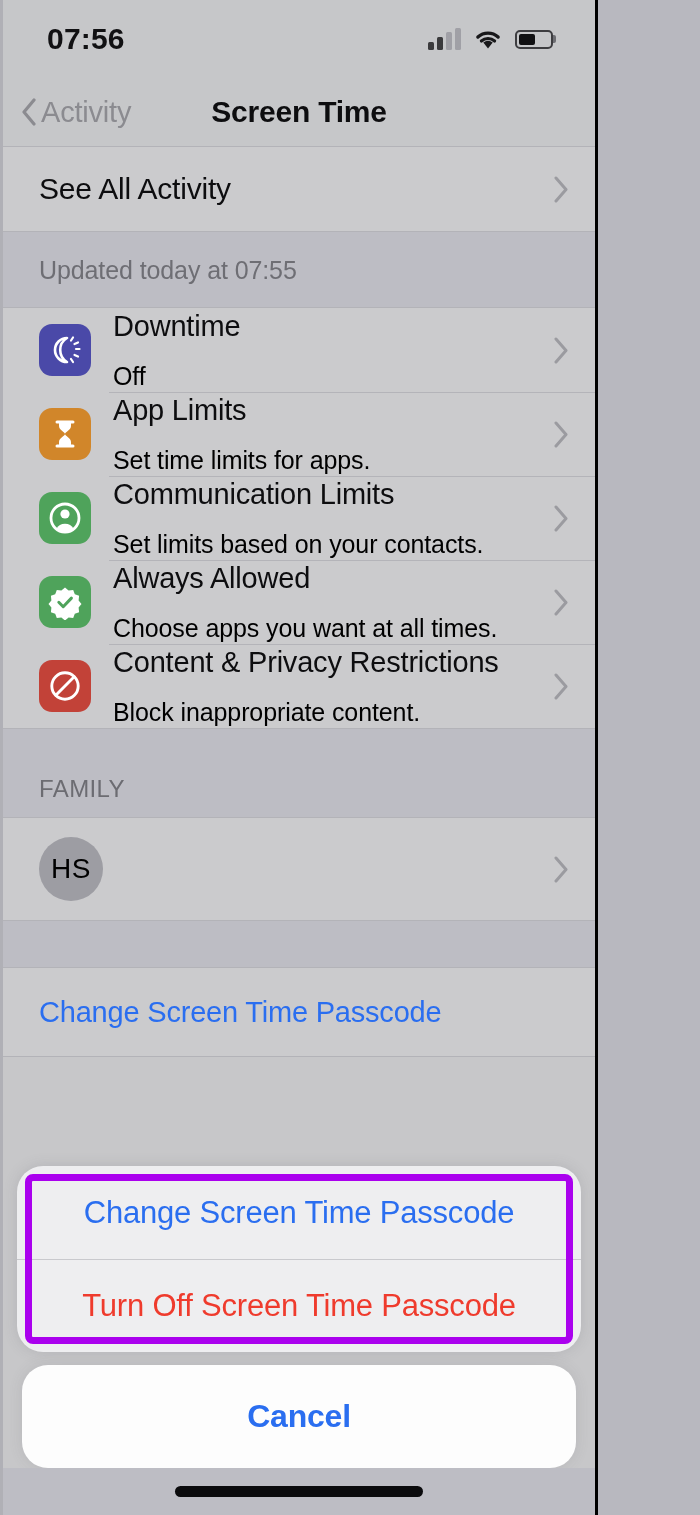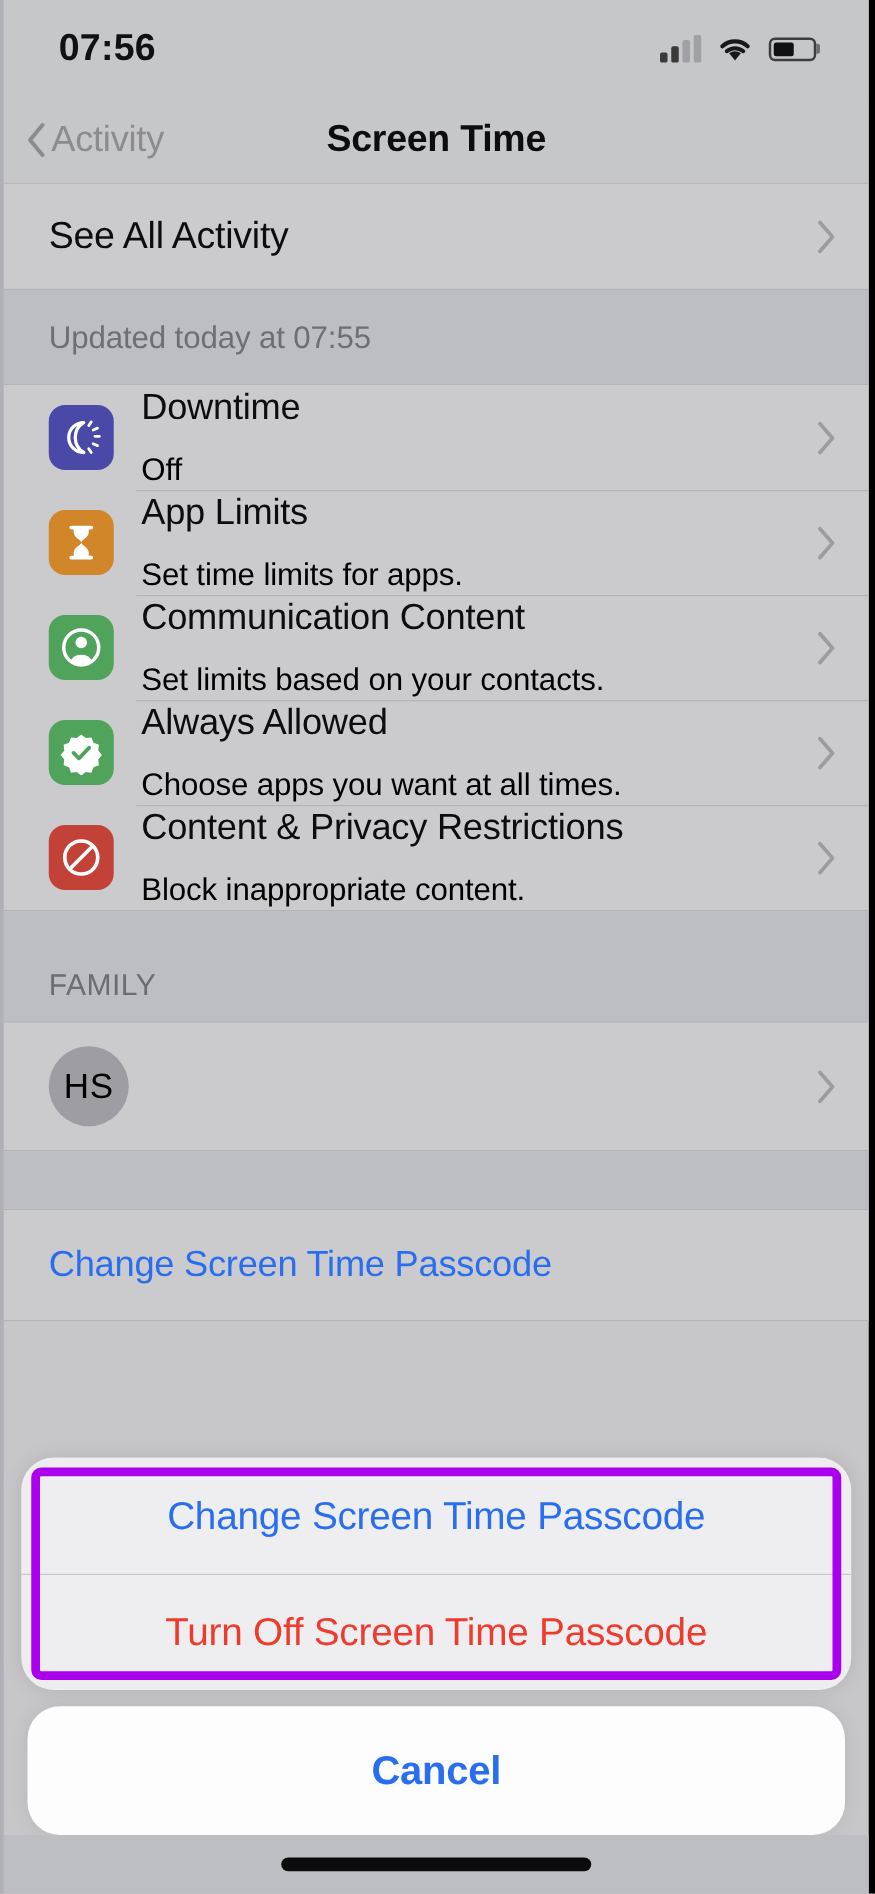--- a/index.html
+++ b/index.html
@@ -6,27 +6,27 @@
     margin: 0;
     padding: 0;
     background: #b8b8bf;
   }
   body {
     font-family: "Liberation Sans", sans-serif;
     -webkit-font-smoothing: antialiased;
   }
   #screen {
     position: relative;
-    width: 700px;
+    width: 598px;
     height: 1515px;
     overflow: hidden;
     background: #c7c7c9;
     box-sizing: border-box;
     border-left: 3px solid #b0b0b6;
-    border-right: 5px solid #000000;
+    border-right: 3px solid #000000;
   }
 
   
   .statusbar {
     position: relative;
     height: 78px;
     background: #c6c7c9;
     display: flex;
     align-items: center;
     justify-content: space-between;
@@ -394,21 +394,21 @@
 
     <div class="row">
       <div class="appicon" style="background:#4fa35b">
         <svg viewBox="0 0 36 36">
           <circle cx="18" cy="18" r="14" fill="none" stroke="#fff" stroke-width="2.8"></circle>
           <circle cx="18" cy="14" r="4.6" fill="#fff"></circle>
           <path d="M9.6 28.5 a9.2 8 0 0 1 16.8 0 a14 14 0 0 1 -16.8 0 Z" fill="#fff"></path>
         </svg>
       </div>
       <div class="row-body">
-        <div class="row-title">Communication Content</div>
+        <div class="row-title">Communication Limits</div>
         <div class="row-sub">Set limits based on your contacts.</div>
       </div>
       <svg class="chev-row" viewBox="0 0 15 27">
         <path d="M2 2 L12 13.5 L2 25" stroke="#9b9ba0" stroke-width="3" fill="none" stroke-linecap="round" stroke-linejoin="round"></path>
       </svg>
     </div>
 
     <div class="row">
       <div class="appicon" style="background:#4fa35b">
         <svg viewBox="0 0 36 36">

